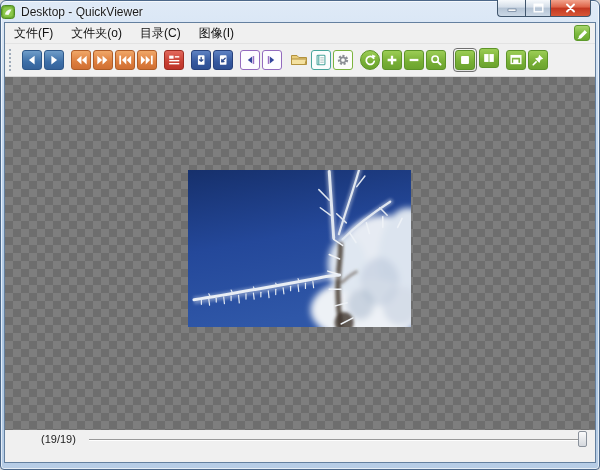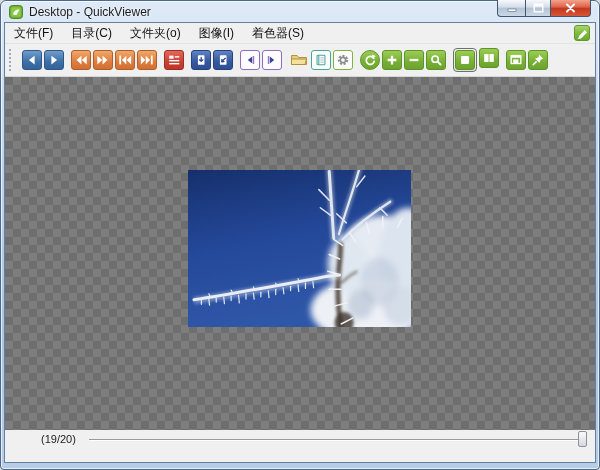--- a/index.html
+++ b/index.html
@@ -3,21 +3,21 @@
 <meta charset="utf-8">
 <style>
   html,body{margin:0;padding:0;}
   body{width:600px;height:470px;position:relative;font-family:"Liberation Sans",sans-serif;background:#dcdcdc;overflow:hidden;}
 
   
   .window{position:absolute;inset:0;box-sizing:border-box;border:1px solid #4c688a;
     border-radius:6px 6px 4px 4px;
     background:linear-gradient(#dfeaf7,#bed4ec 35%,#abc6e2 70%,#b7cde6);
     box-shadow:inset 0 0 0 1px rgba(255,255,255,.65);}
-  .titlebar{height:21px;display:flex;align-items:center;padding-left:8px;gap:6px;position:relative;}
+  .titlebar{height:21px;display:flex;align-items:center;gap:6px;position:relative;}
   .title-text{font-size:12px;color:#1b1b1b;text-shadow:0 0 3px rgba(255,255,255,.9);}
   .app-icon{width:14px;height:14px;display:block;}
 
   .win-controls{position:absolute;top:-1px;right:8px;display:flex;z-index:5;}
   .wbtn{height:17px;box-sizing:border-box;border:1px solid #41566d;border-top:none;
     display:flex;align-items:center;justify-content:center;cursor:default;}
   .wbtn.min{width:28px;border-radius:0 0 0 4px;border-right:none;
     background:linear-gradient(#f6f9fc,#d3dde8 45%,#b4c3d4 50%,#cbd8e6);}
   .wbtn.max{width:26px;
     background:linear-gradient(#f6f9fc,#d3dde8 45%,#b4c3d4 50%,#cbd8e6);}
@@ -100,24 +100,23 @@
             <path d="M2 1.5 L9 8.5 M9 1.5 L2 8.5" stroke="#fff" stroke-width="1.9" stroke-linecap="round"></path>
           </svg>
       </div>
     </div>
   </div>
 
   <div class="content">
 
     <div class="menubar">
       <span class="menu-item">文件(F)</span>
+      <span class="menu-item">文件夹(o)</span>
       <span class="menu-item">目录(C)</span>
-      <span class="menu-item">文件夹(o)</span>
       <span class="menu-item">图像(I)</span>
-      <span class="menu-item">着色器(S)</span>
       <span class="menu-edit-btn">
         <svg width="11" height="11" viewBox="0 0 11 11">
             <path d="M2.5 8.5 L7.8 3.2 M7.8 3.2 L9 4.4 L3.7 9.7 L2.3 9.9 Z" stroke="#fff" stroke-width="1.5" fill="none" stroke-linecap="round"></path>
           </svg>
       </span>
     </div>
 
     <div class="toolbar">
       <div class="grip"></div>
 
@@ -362,19 +361,19 @@
           <path d="M30 168 l-2 -4"></path>
             <path d="M60 163 l-2 -4"></path>
             <path d="M90 159 l-2 -4"></path>
           <path d="M120 154 l-2 -4"></path>
             <path d="M150 148 l-2 -4"></path>
         </g>
       </svg>
     </div>
 
     <div class="bottombar">
-      <span class="page-indicator">(19/20)</span>
+      <span class="page-indicator">(19/19)</span>
       <div class="slider-track"></div>
       <div class="slider-handle"></div>
     </div>
 
   </div>
 </div>
 
 </body></html>

